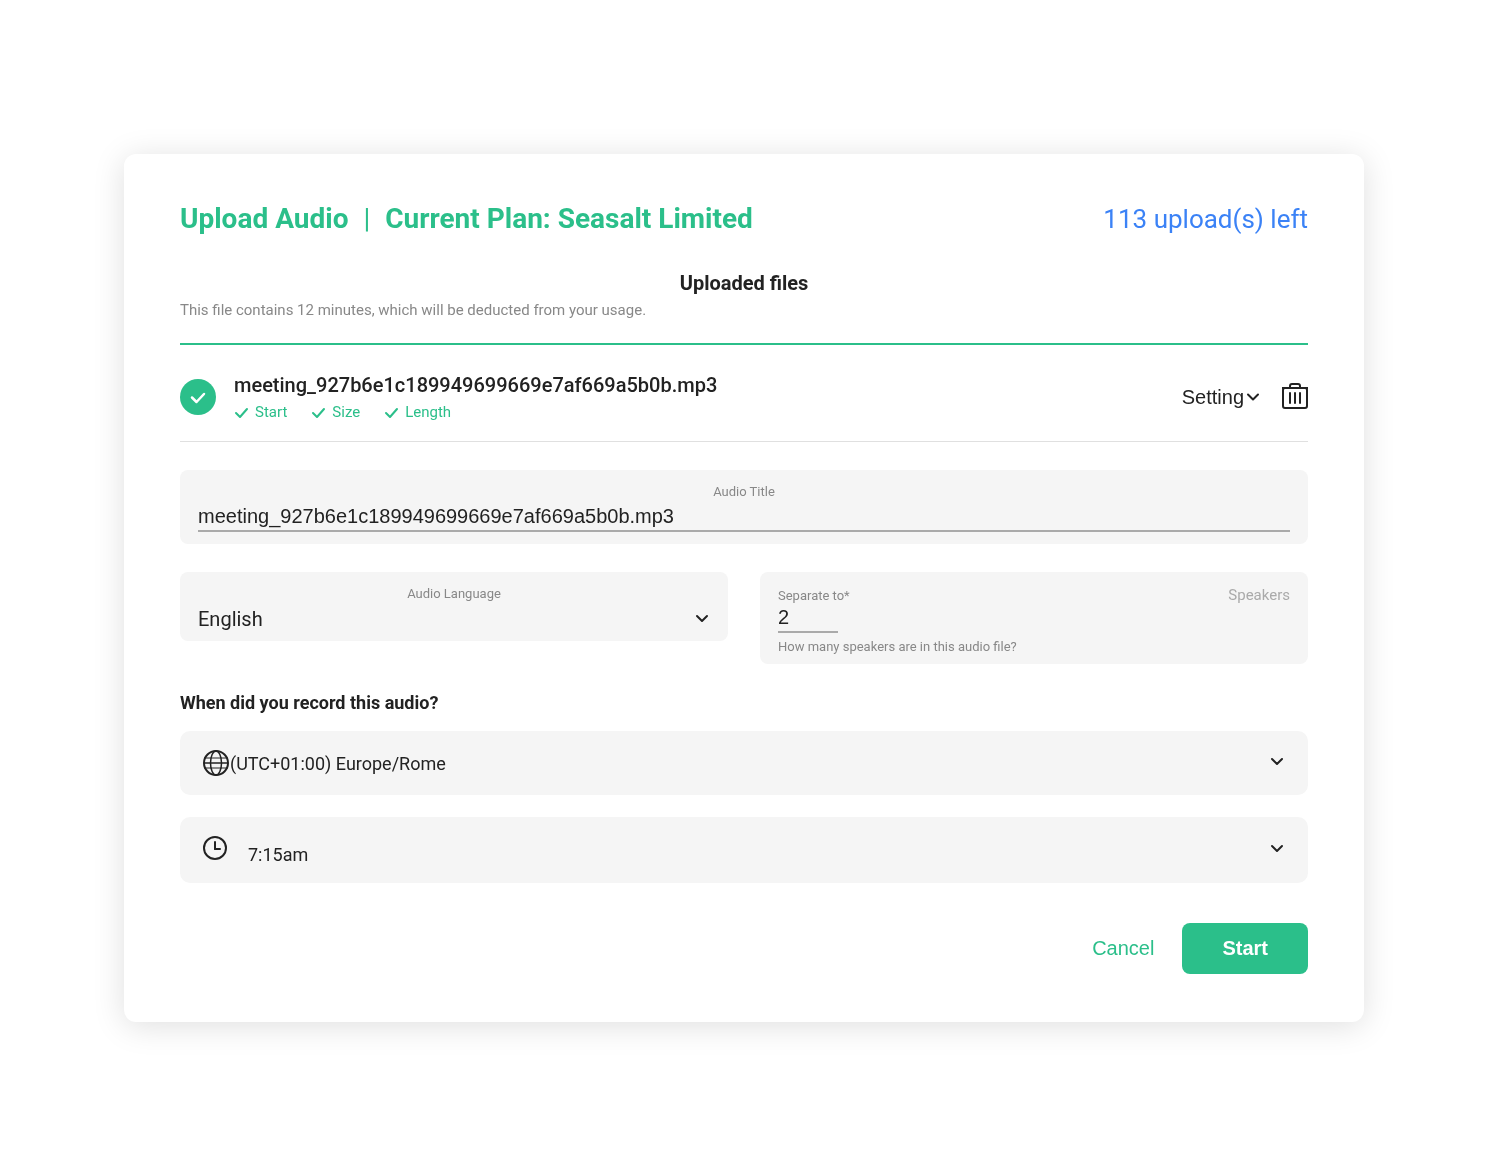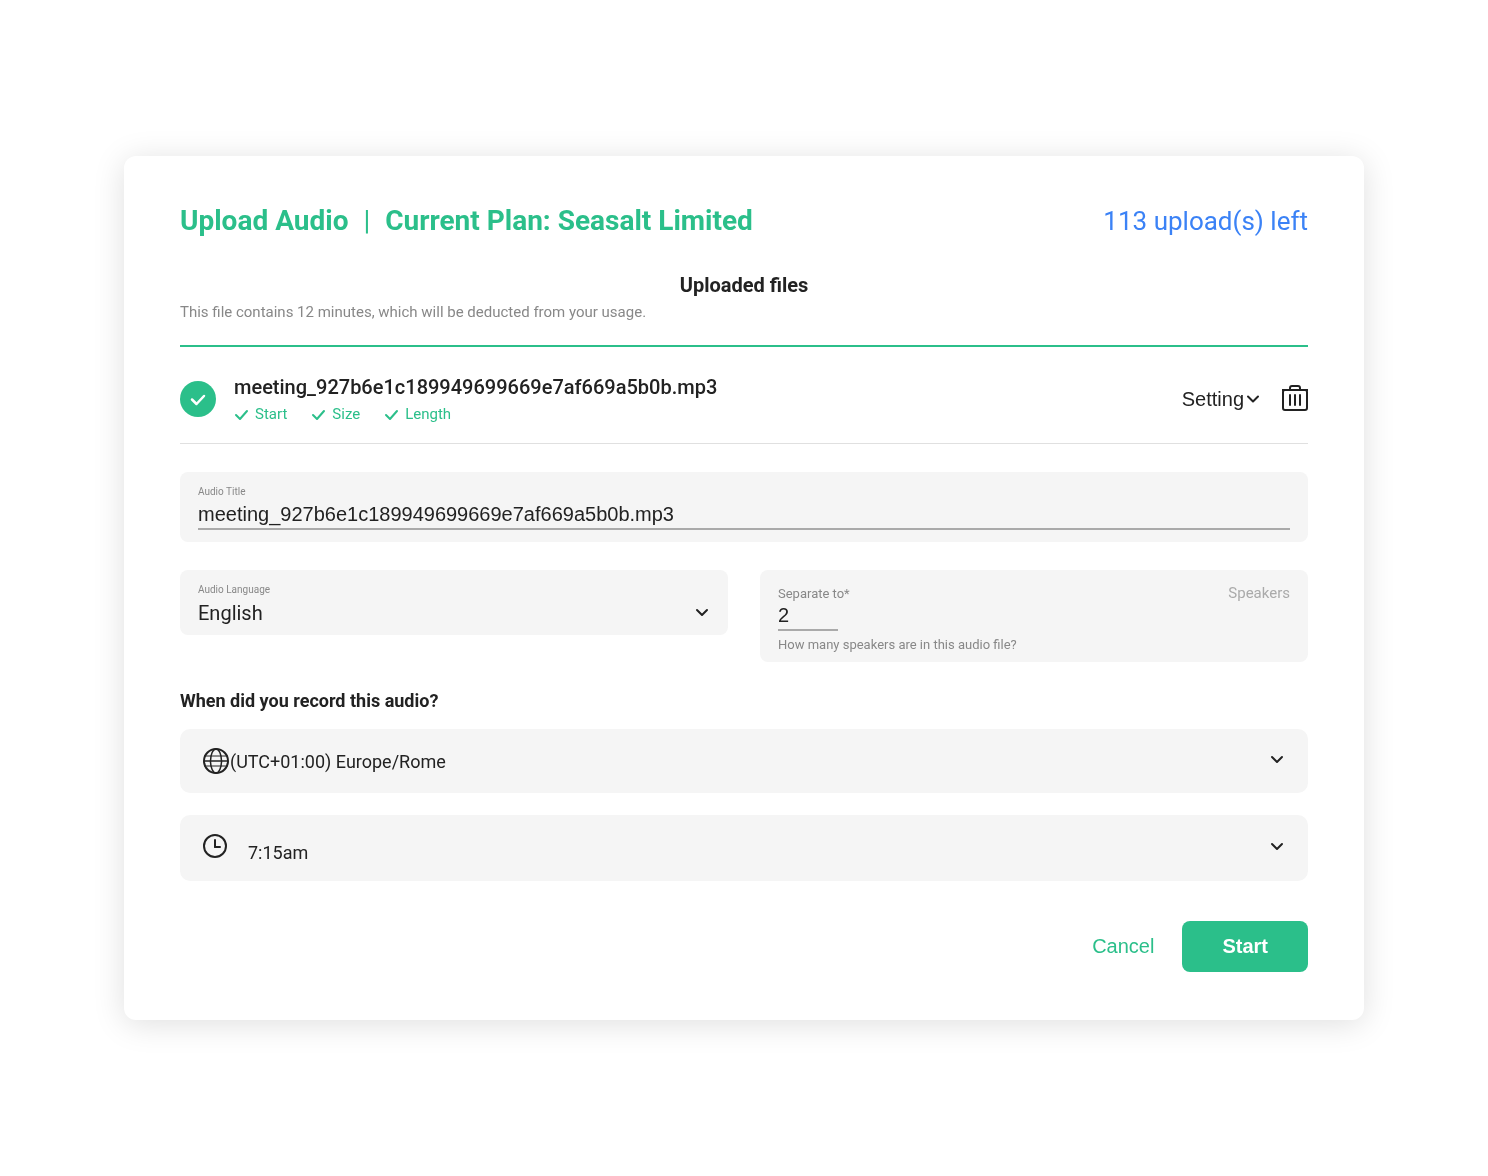--- a/index.html
+++ b/index.html
@@ -129,24 +129,25 @@
       margin-bottom: 28px;
     }
     .input-box {
       background: #f5f5f5;
       border-radius: 8px;
       padding: 14px 18px 12px 18px;
       border: none;
       width: 100%;
     }
     .input-label {
-      font-size: 10px;
+      font-size: 13px;
       color: #888;
       margin-bottom: 6px;
       display: block;
+      text-align: center;
     }
     .input-value {
       font-size: 20px;
       color: #222;
       font-weight: 400;
       border: none;
       border-bottom: 2px solid #aaa;
       background: transparent;
       width: 100%;
       outline: none;

